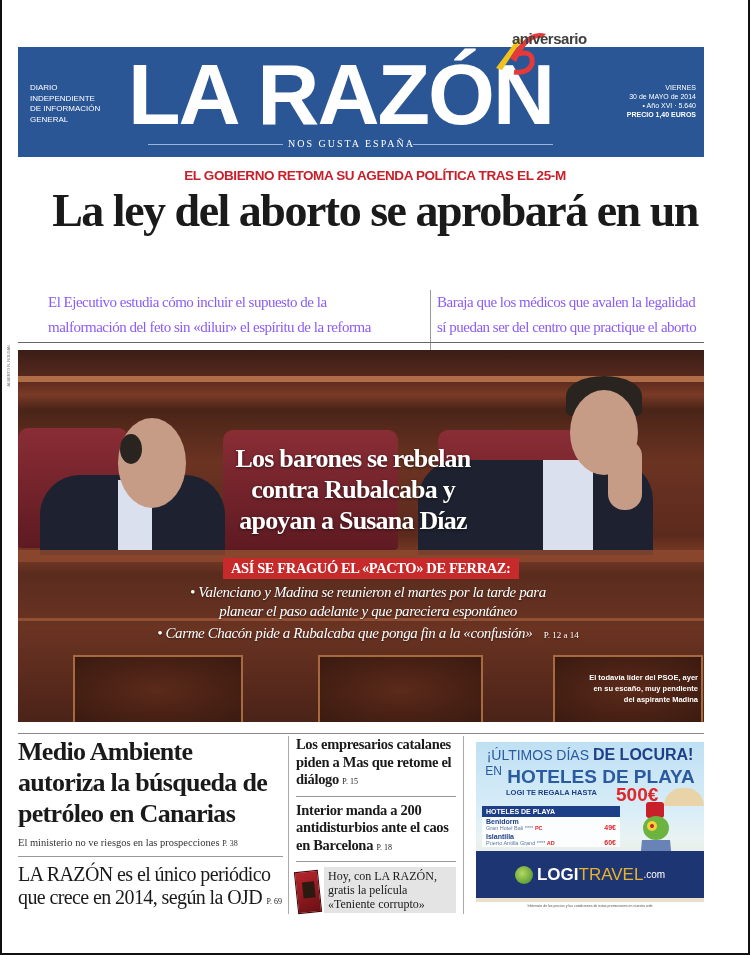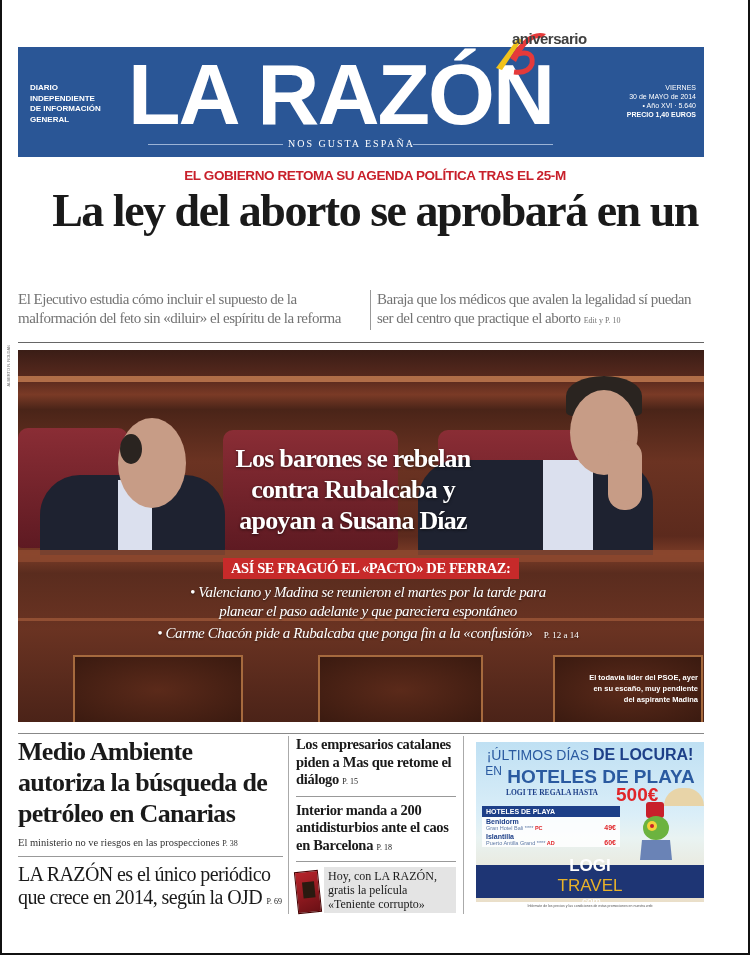--- a/index.html
+++ b/index.html
@@ -2,35 +2,35 @@
 <html><head>
 <meta charset="utf-8">
 <style>
   * { box-sizing: border-box; margin: 0; padding: 0; }
   html, body { width: 750px; height: 955px; background: #fff; overflow: hidden; }
   body { font-family: "Liberation Serif", serif; color: #1a1a1a; position: relative; }
   .frame { position: absolute; left: 0; top: 0; width: 750px; height: 955px; border: 2px solid #111; border-top: none; }
 
   
   .masthead { position: absolute; left: 18px; top: 47px; width: 686px; height: 110px; background: #2a5696; }
-  .mast-left { position: absolute; left: 12px; top: 36px; color: #fff; font-family: "Liberation Sans", sans-serif; font-weight: bold; font-size: 8px; line-height: 10.5px; }
+  .mast-left { position: absolute; left: 12px; top: 36px; color: #fff; font-family: "Liberation Sans", sans-serif; font-weight: normal; font-size: 8px; line-height: 10.5px; }
   .mast-title { position: absolute; left: 110px; top: 2px; color: #fff; font-family: "Liberation Sans", sans-serif; font-weight: 900; font-size: 86px; letter-spacing: -2px; line-height: 90px; }
   .mast-motto { position: absolute; left: 270px; top: 91px; color: #fff; font-family: "Liberation Serif", serif; font-size: 10px; letter-spacing: 2px; }
   .motto-line-l { position: absolute; left: 130px; top: 97px; width: 135px; height: 1px; background: #9bb3d6; }
   .motto-line-r { position: absolute; left: 395px; top: 97px; width: 140px; height: 1px; background: #9bb3d6; }
   .mast-right { position: absolute; right: 8px; top: 36px; color: #fff; font-family: "Liberation Sans", sans-serif; font-size: 7px; line-height: 9px; text-align: right; }
   .mast-right .price { font-weight: bold; }
   .anniv { position: absolute; left: 490px; top: 30px; color: #404040; font-family: "Liberation Sans", sans-serif; font-size: 15px; font-weight: bold; letter-spacing: -0.5px; }
   .anniv-badge { position: absolute; left: 470px; top: 30px; width: 60px; height: 50px; }
 
   
   .kicker { position: absolute; left: 0; width: 750px; top: 168px; text-align: center; color: #c8202b; font-family: "Liberation Sans", sans-serif; font-weight: bold; font-size: 13.5px; letter-spacing: -0.4px; }
   .headline { position: absolute; left: 0; width: 750px; top: 186px; text-align: center; font-family: "Liberation Serif", serif; font-size: 46px; line-height: 49px; letter-spacing: -1.5px; color: #1a1a1a; }
   .subdecks { position: absolute; left: 18px; top: 290px; width: 686px; display: flex; }
-  .subdeck { font-size: 15px; line-height: 19px; letter-spacing: -0.5px; color: #737373; }
+  .subdeck { font-size: 15px; line-height: 25px; letter-spacing: -0.5px; color: #8b5cf6; margin-left: 30px; }
   .subdeck.left { width: 352px; padding-right: 6px; }
   .subdeck.right { border-left: 1px solid #999; padding-left: 6px; flex: 1; }
   .page-ref { font-size: 8px; letter-spacing: 0; }
   .rule-top { position: absolute; left: 18px; top: 342px; width: 686px; height: 1px; background: #666; }
 
   
   .photo { position: absolute; left: 18px; top: 350px; width: 686px; height: 372px; overflow: hidden;
            background: linear-gradient(180deg, #3a1d16 0%, #5a2a1e 8%, #7a3a26 12%, #4a2418 16%, #6b3322 30%, #5c2a1d 50%, #7b3c27 55%, #5a2c1e 60%, #6a3322 75%, #4b2318 100%); }
   .photo .stripe1 { position: absolute; left: 0; top: 26px; width: 100%; height: 6px; background: #d68a5a; opacity: .7; }
   .photo .stripe2 { position: absolute; left: 0; top: 200px; width: 100%; height: 12px; background: #8e4a30; opacity: .8; }
@@ -67,32 +67,32 @@
   .dvd { width: 24px; height: 42px; background: linear-gradient(160deg, #b8242b, #6a1015); border: 1px solid #400; transform: rotate(-6deg); margin: 4px 4px 0 0; position: relative; }
   .dvd::after { content: ""; position: absolute; left: 6px; top: 10px; width: 12px; height: 16px; background: #2a1a10; }
   .promo-text { background: #e4e4e4; font-size: 12px; line-height: 14px; padding: 2px 4px; flex: 1; }
 
   .vsep2 { position: absolute; left: 463px; top: 736px; width: 1px; height: 178px; background: #aaa; }
   .ad { position: absolute; left: 476px; top: 742px; width: 228px; height: 160px; background: linear-gradient(180deg, #bfe0f3 0%, #daeef8 45%, #e9f3f2 60%, #eadfc9 100%); }
   .ad-l1 { position: absolute; left: 0; width: 228px; top: 4px; text-align: center; font-family: "Liberation Sans", sans-serif; font-size: 14px; color: #2a5aa0; }
   .ad-l1 b { color: #1d3f88; font-size: 16px; }
   .ad-l2 { position: absolute; left: 0; width: 228px; top: 22px; text-align: center; font-family: "Liberation Sans", sans-serif; font-weight: bold; font-size: 19px; color: #2a5aa0; }
   .ad-l2 small { font-size: 12px; vertical-align: 8px; font-weight: normal; }
-  .ad-l3 { position: absolute; left: 30px; top: 46px; font-family: Liberation Serif, serif; font-weight: bold; font-size: 7.5px; color: #1d3f88; }
+  .ad-l3 { position: absolute; left: 30px; top: 46px; font-family: Liberation Sans, sans-serif; font-weight: bold; font-size: 7.5px; color: #1d3f88; }
   .ad-500 { position: absolute; left: 140px; top: 42px; font-family: "Liberation Sans", sans-serif; font-weight: 900; font-size: 19px; color: #e0262a; }
   .ad-table { position: absolute; left: 6px; top: 64px; width: 138px; background: rgba(255,255,255,.85); }
   .ad-table .th { background: #1d3f88; color: #fff; font-family: "Liberation Sans", sans-serif; font-weight: bold; font-size: 7px; padding: 2px 4px; }
   .ad-row { font-family: "Liberation Sans", sans-serif; padding: 1px 4px; position: relative; }
   .ad-row .city { font-weight: bold; font-size: 7px; color: #1d3f88; }
   .ad-row .hotel { font-size: 5.5px; color: #5f7aa6; }
   .ad-row .hotel em { color: #e0262a; font-style: normal; font-weight: bold; }
   .ad-row .price { position: absolute; right: 4px; bottom: 1px; color: #e0262a; font-weight: bold; font-size: 7px; }
   .mascot { position: absolute; left: 160px; top: 58px; width: 40px; height: 60px; }
   .umbrella { position: absolute; left: 188px; top: 46px; width: 40px; height: 18px; border-radius: 40px 40px 0 0; background: #e8d4a8; }
-  .ad-brand { position: absolute; left: 0; bottom: 4px; width: 228px; height: 33px; background: #1e3574; display: flex; align-items: center; justify-content: center; font-family: "Liberation Sans", sans-serif; font-weight: 900; font-size: 17px; flex-direction: column; }
+  .ad-brand { position: absolute; left: 0; bottom: 4px; width: 228px; height: 47px; background: #1e3574; display: flex; align-items: center; justify-content: center; font-family: "Liberation Sans", sans-serif; font-weight: 900; font-size: 17px; }
   .ad-brand .logo-ball { width: 18px; height: 18px; border-radius: 50%; background: radial-gradient(circle at 40% 40%, #b6d860, #3e8a28); margin-right: 4px; }
   .ad-brand .w { color: #fff; }
   .ad-brand .y { color: #e8b22a; font-weight: normal; }
   .ad-brand .c { color: #fff; font-size: 10px; font-weight: normal; }
   .ad-foot { position: absolute; left: 0; bottom: -6px; width: 228px; text-align: center; font-family: "Liberation Sans", sans-serif; font-size: 3.5px; color: #555; }
 </style>
 </head>
 <body>
 
 <div class="frame"></div>

